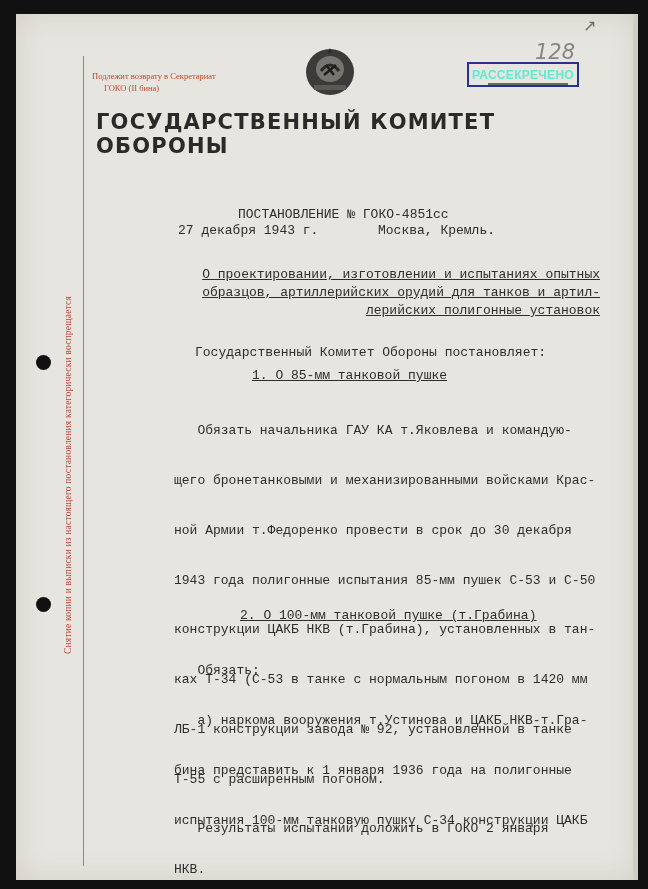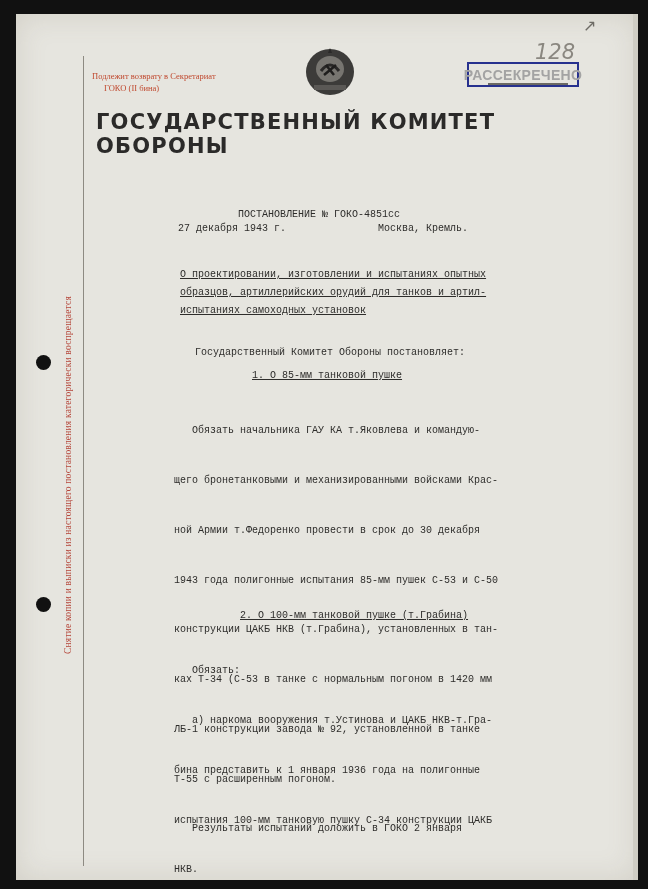--- a/index.html
+++ b/index.html
@@ -17,36 +17,36 @@
       transform: rotate(-90deg); transform-origin: left top;
       color:#b5463a; font-family:"Liberation Serif", serif; font-size:9.5px; white-space:nowrap; letter-spacing:0.2px;
     }
     .return-note {
       position:absolute; left:92px; top:54px; color:#c0492f;
       font-family:"Liberation Serif", serif; font-size:8.5px; line-height:12px;margin-top:16px;
     }
     .emblem { position:absolute; left:304px; top:45px; width:52px; height:52px; }
     .stamp {
       position:absolute; left:467px; top:62px; width:108px; height:21px;
-      border:2px solid #27318e; color:#a3a3a3;
-      font-family:"Liberation Sans", sans-serif; font-weight:bold; font-size:14px;
+      border:2px solid #27318e; color:#5eead4;
+      font-family:"Liberation Sans", sans-serif; font-weight:bold; font-size:12px;
       display:flex; align-items:center; justify-content:center; letter-spacing:0.3px;
     }
     .stamp-under { position:absolute; left:488px; top:83px; width:80px; height:2px; background:#6b6963; }
     .pencil-num { position:absolute; left:535px; top:40px; font-family:"DejaVu Sans", sans-serif; color:#8a8780; font-size:21px; font-style:italic; }
     .pencil-mark { position:absolute; left:583px; top:16px; font-family:"DejaVu Sans", sans-serif; color:#6e6b65; font-size:16px; }
     .org-title {
       position:absolute; left:96px; top:110px; width:510px;
       font-family:"DejaVu Sans", sans-serif; font-weight:bold; font-size:21px; color:#2b2a29; letter-spacing:1.2px;
     }
-    .mono { font-family:"Liberation Mono", monospace; color:#2e2d2b; font-size:10px; }
+    .mono { font-family:"Liberation Mono", monospace; color:#2e2d2b; font-size:13px; }
     .decree-head { position:absolute; left:238px; top:206px; line-height:17px; }
     .decree-date { position:absolute; left:178px; top:223px; }
     .decree-place { position:absolute; left:378px; top:223px; }
-    .subject { position:absolute; left:180px; top:266px; width:420px; line-height:18px; text-decoration: underline; }
+    .subject { position:absolute; left:180px; top:266px; width:420px; line-height:18px; text-decoration: underline; text-align: right; }
     .body { position:absolute; left:174px; width:430px; line-height:16.6px; white-space:pre; }
     .u { text-decoration: underline; }
   </style>
 </head>
 <body>
 
 <div class="page">
   <div class="page-shadow-edge"></div>
   <div class="margin-line"></div>
   <div class="hole" style="top:341px"></div>
@@ -77,21 +77,21 @@
 
 <div class="org-title">ГОСУДАРСТВЕННЫЙ КОМИТЕТ ОБОРОНЫ</div>
 
 <div class="mono decree-head">ПОСТАНОВЛЕНИЕ № ГОКО-4851сс</div>
 <div class="mono decree-date">27 декабря 1943 г.</div>
 <div class="mono decree-place">Москва, Кремль.</div>
 
 <div class="mono subject">
   <div>О проектировании, изготовлении и испытаниях опытных</div>
   <div>образцов, артиллерийских орудий для танков и артил-</div>
-  <div>испытаниях самоходных установок</div>
+  <div>лерийских полигонные установок</div>
 </div>
 
 <div class="mono body" style="top:345px; left:195px">Государственный Комитет Обороны постановляет:</div>
 <div class="mono body u" style="top:368px; left:252px; width:auto">1. О 85-мм танковой пушке</div>
 
 <div class="mono body" style="top:390px">
   <div>   Обязать начальника ГАУ КА т.Яковлева и командую-</div>
   <div>щего бронетанковыми и механизированными войсками Крас-</div>
   <div>ной Армии т.Федоренко провести в срок до 30 декабря</div>
   <div>1943 года полигонные испытания 85-мм пушек С-53 и С-50</div>

